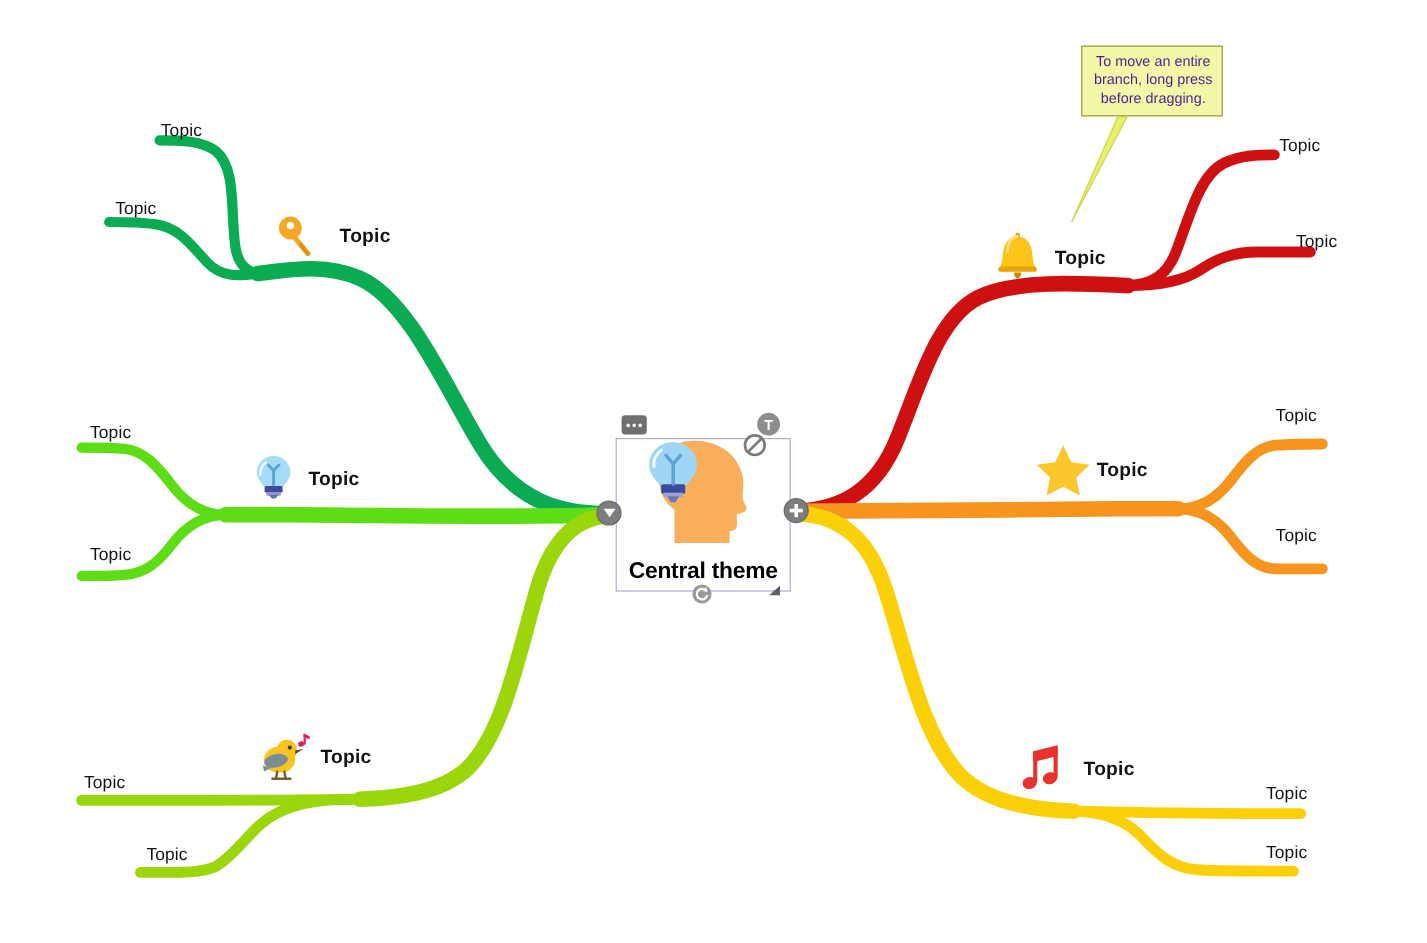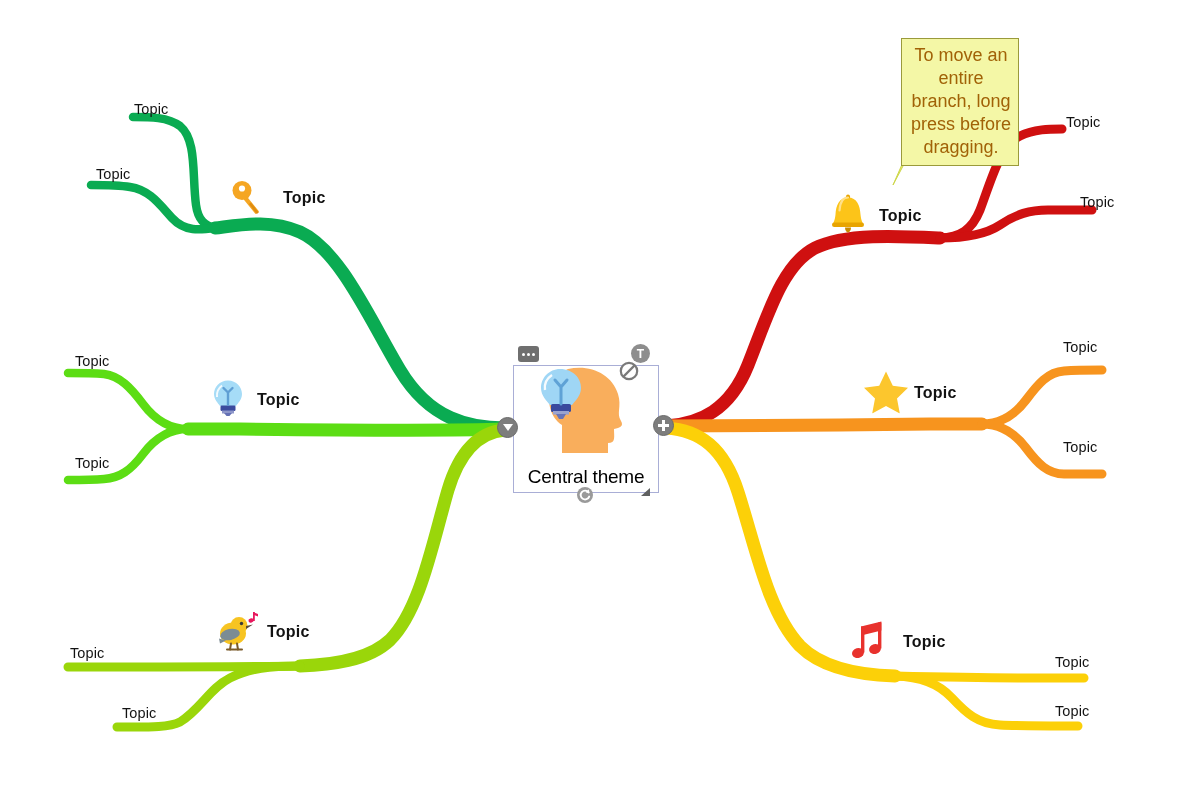--- a/index.html
+++ b/index.html
@@ -58,21 +58,21 @@
     box-sizing: border-box;
     z-index: 40;
   }
   #central-title {
     position: absolute;
     left: 0;
     right: 0;
     bottom: 4px;
     text-align: center;
     font-size: 19px;
-    font-weight: normal;
+    font-weight: bold;
     color: #000000;
     letter-spacing: -0.2px;
   }
   #central-art {
     position: absolute;
     left: 50%;
     top: 44px;
     transform: translate(-50%, -50%);
   }
   
@@ -143,23 +143,23 @@
   }
   
   #tooltip-box {
     position: absolute;
     left: 901px;
     top: 38px;
     width: 118px;
     padding: 5px 4px 6px 6px;
     background: #f4f7a6;
     border: 1px solid #9a9a3b;
-    font-size: 18px;
+    font-size: 12px;
     line-height: 1.28;
-    color: #a16207;
+    color: #4c1d95;
     text-align: center;
     box-sizing: border-box;
     z-index: 50;
   }
   #tooltip-tail {
     position: absolute;
     left: 0; top: 0;
     width: 1189px; height: 786px;
     pointer-events: none;
     z-index: 45;

